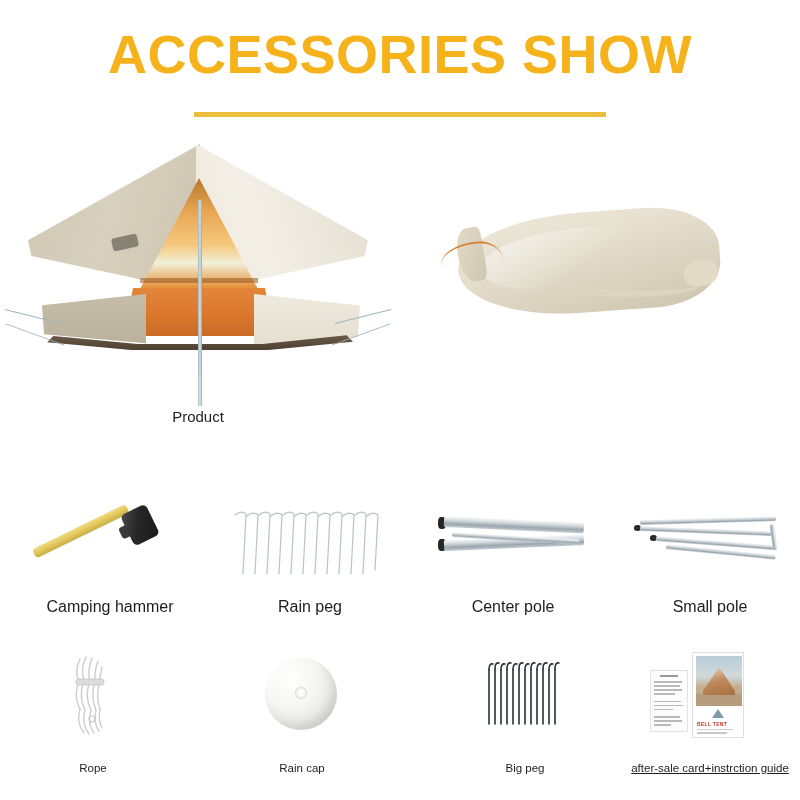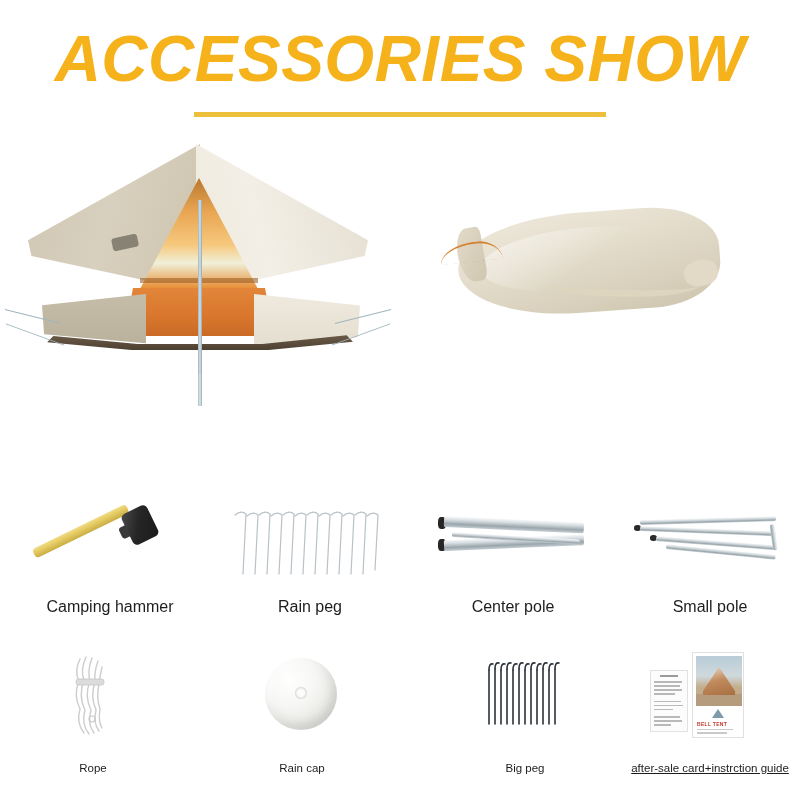--- a/index.html
+++ b/index.html
@@ -20,23 +20,22 @@
 
   
   .title-wrap {
     position: absolute;
     left: 0; top: 26px;
     width: 800px;
     text-align: center;
   }
   .title-text {
     font-family: "Liberation Sans", sans-serif;
-    font-size: 64px;
+    font-size: 54px;
     font-weight: bold;
-    font-style: italic;
     letter-spacing: 0.5px;
     color: #F5B21A;
     line-height: 1.05;
     white-space: nowrap;
   }
   .title-underline {
     position: absolute;
     left: 194px; top: 112px;
     width: 412px; height: 5px;
     background: #EDC03C;
@@ -380,20 +379,21 @@
     <div class="wall-r"></div>
     <div class="tent-skirt"></div>
     <div class="tent-window"></div>
     <div class="tent-pole"></div>
     <div class="pole-foot"></div>
     <div class="guy" style="left:-24px;top:178px;width:58px;transform:rotate(14deg);"></div>
     <div class="guy" style="left:-24px;top:196px;width:62px;transform:rotate(20deg);"></div>
     <div class="guy" style="left:306px;top:178px;width:58px;transform:rotate(-14deg);"></div>
     <div class="guy" style="left:302px;top:196px;width:62px;transform:rotate(-20deg);"></div>
   </div>
+  <div class="caption cap-lg" style="left:118px;top:408px;width:160px;">Product</div>
 
   <div class="bag">
     <div class="bag-body"></div>
     <div class="bag-fold"></div>
     <div class="bag-cinch"></div>
     <div class="bag-cord"></div>
     <div class="bag-handle"></div>
     <div class="bag-endcap"></div>
   </div>
 

